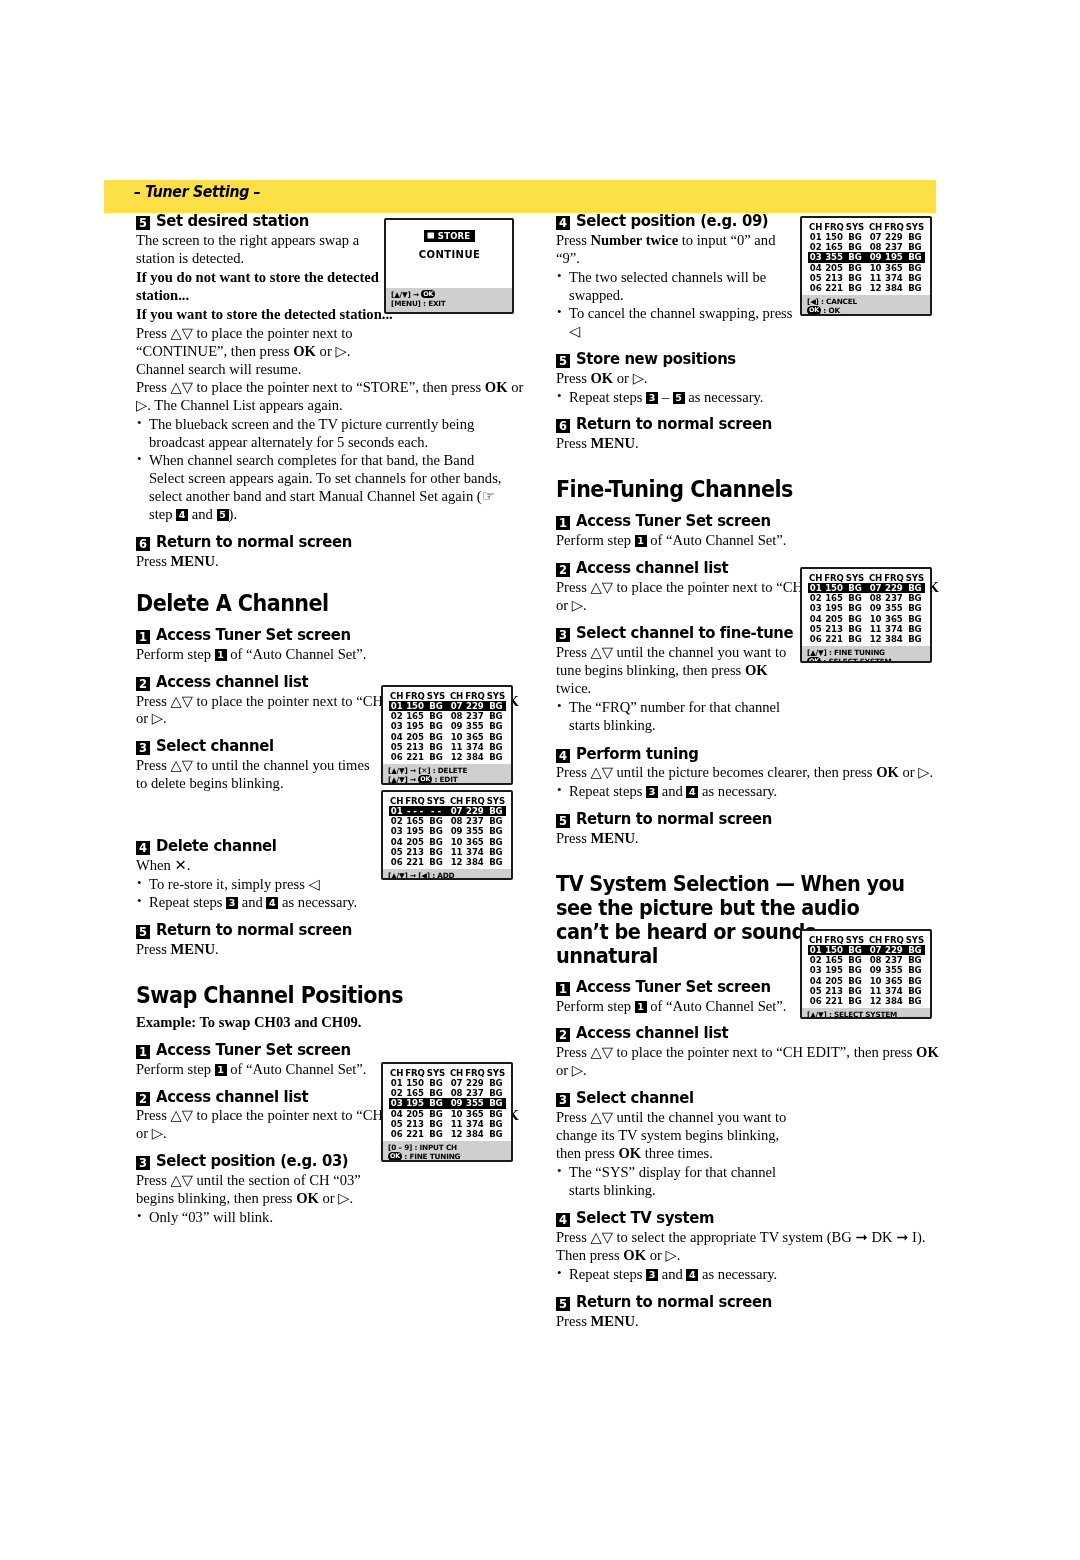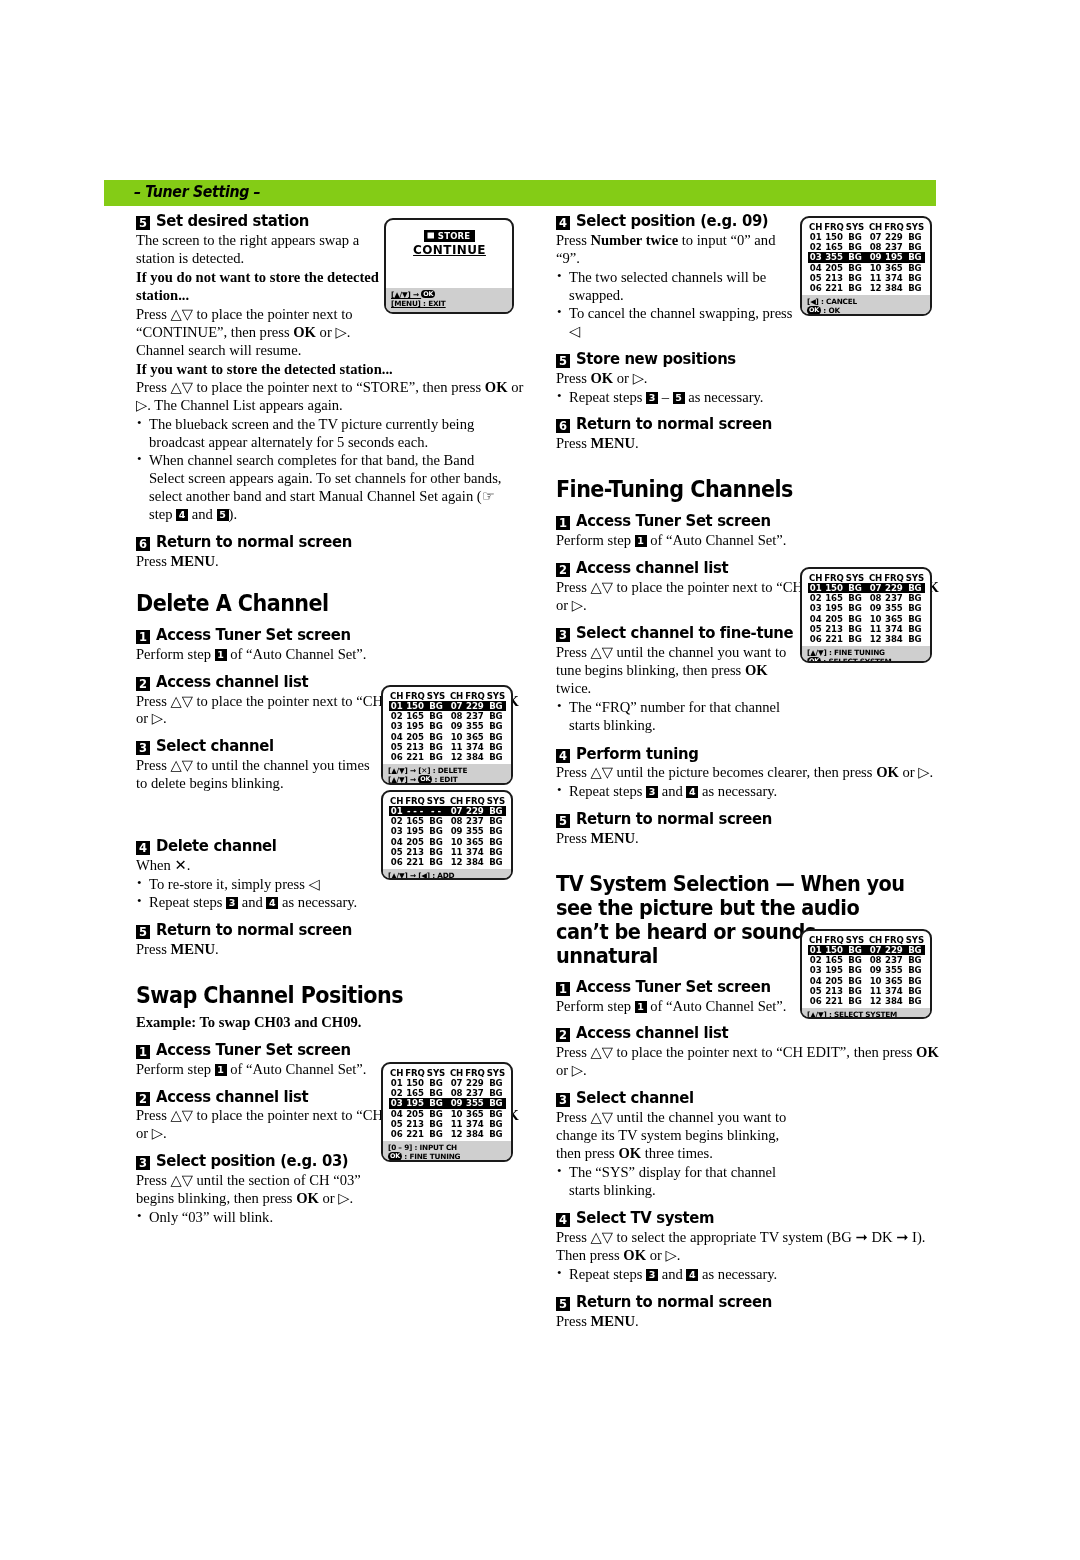--- a/index.html
+++ b/index.html
@@ -23,22 +23,22 @@
     width: 1080px;
     height: 1560px;
   }
 
   
   .header-band {
     position: absolute;
     left: 104px;
     top: 180px;
     width: 832px;
-    height: 26px;
-    background: #84cc16;
+    height: 33px;
+    background: #fde047;
   }
   .header-band .header-title {
     position: absolute;
     left: 30px;
     top: 2px;
     font-family: "DejaVu Sans", sans-serif;
     font-style: italic;
     font-weight: bold;
     font-size: 16.5px;
     letter-spacing: -0.4px;
@@ -143,21 +143,21 @@
     height: 12px;
     text-align: center;
     vertical-align: 1px;
   }
 
   
   .osd {
     position: absolute;
     background: #ffffff;
     border: 2px solid #1a1a1a;
-    border-radius: 9px;
+    border-radius: 2px;
     box-sizing: border-box;
     font-family: "DejaVu Sans", sans-serif;
     overflow: hidden;
   }
   .osd-body {
     position: relative;
     padding: 4px 5px 2px 6px;
   }
   .osd-foot {
     background: #cfcfcf;
@@ -196,23 +196,24 @@
     display: inline-block;
     background: #000;
     color: #fff;
     font-size: 8.5px;
     font-weight: bold;
     padding: 1px 5px 1px 3px;
     letter-spacing: 0.2px;
   }
   .store-center { text-align: center; }
   .continue-txt {
-    font-size: 12px;
+    font-size: 10px;
     font-weight: bold;
     letter-spacing: 0.4px;
+    margin-top: 6px;
   }
   .okbadge {
     display: inline-block;
     background: #000;
     color: #fff;
     font-size: 6.4px;
     font-weight: bold;
     padding: 0px 2px;
     border-radius: 5px;
     vertical-align: 1px;
@@ -229,22 +230,22 @@
   </div>
 
   <div class="col col-left">
 
     <div class="step" style="margin-top:0">
       <span class="step-num">5</span>
       <span class="step-label">Set desired station</span>
     </div>
     <p class="body" style="width:250px">The screen to the right appears swap a station is detected.</p>
     <p class="body bold" style="width:250px">If you do not want to store the detected station...</p>
+    <p class="body bold">If you want to store the detected station...</p>
     <p class="body" style="width:250px">Press △▽ to place the pointer next to “CONTINUE”, then press <b>OK</b> or ▷. Channel search will resume.</p>
-    <p class="body bold">If you want to store the detected station...</p>
     <p class="body">Press △▽ to place the pointer next to “STORE”, then press <b>OK</b> or ▷. The Channel List appears again.</p>
     <ul class="bullets">
       <li>The blueback screen and the TV picture currently being broadcast appear alternately for 5 seconds each.</li>
       <li>When channel search completes for that band, the Band Select screen appears again. To set channels for other bands, select another band and start Manual Channel Set again (☞ step <span class="inum">4</span> and <span class="inum">5</span>).</li>
     </ul>
 
     <div class="step">
       <span class="step-num">6</span>
       <span class="step-label">Return to normal screen</span>
     </div>
@@ -408,21 +409,21 @@
       <li>Repeat steps <span class="inum">3</span> and <span class="inum">4</span> as necessary.</li>
     </ul>
 
     <div class="step">
       <span class="step-num">5</span>
       <span class="step-label">Return to normal screen</span>
     </div>
     <p class="body">Press <b>MENU</b>.</p>
   </div>
 
-  <div class="osd" id="osd-store" style="left:384px; top:218px; width:130px; height:96px;text-decoration:underline;">
+  <div class="osd" id="osd-store" style="left:384px; top:218px; width:130px; height:96px;">
     <div class="osd-body" style="height:62px;">
       <div class="store-center">
         <span class="store-tag">
           <svg width="8" height="7" viewBox="0 0 8 7" style="vertical-align:0px">
             <path d="M0.5 0.5 H7 V6.5 H0.5 Z M2 2 L5.5 3.5 L2 5 Z" fill="#fff"></path>
           </svg>
           <span>STORE</span>
         </span>
       </div>
       <div class="store-center continue-txt">CONTINUE</div>

